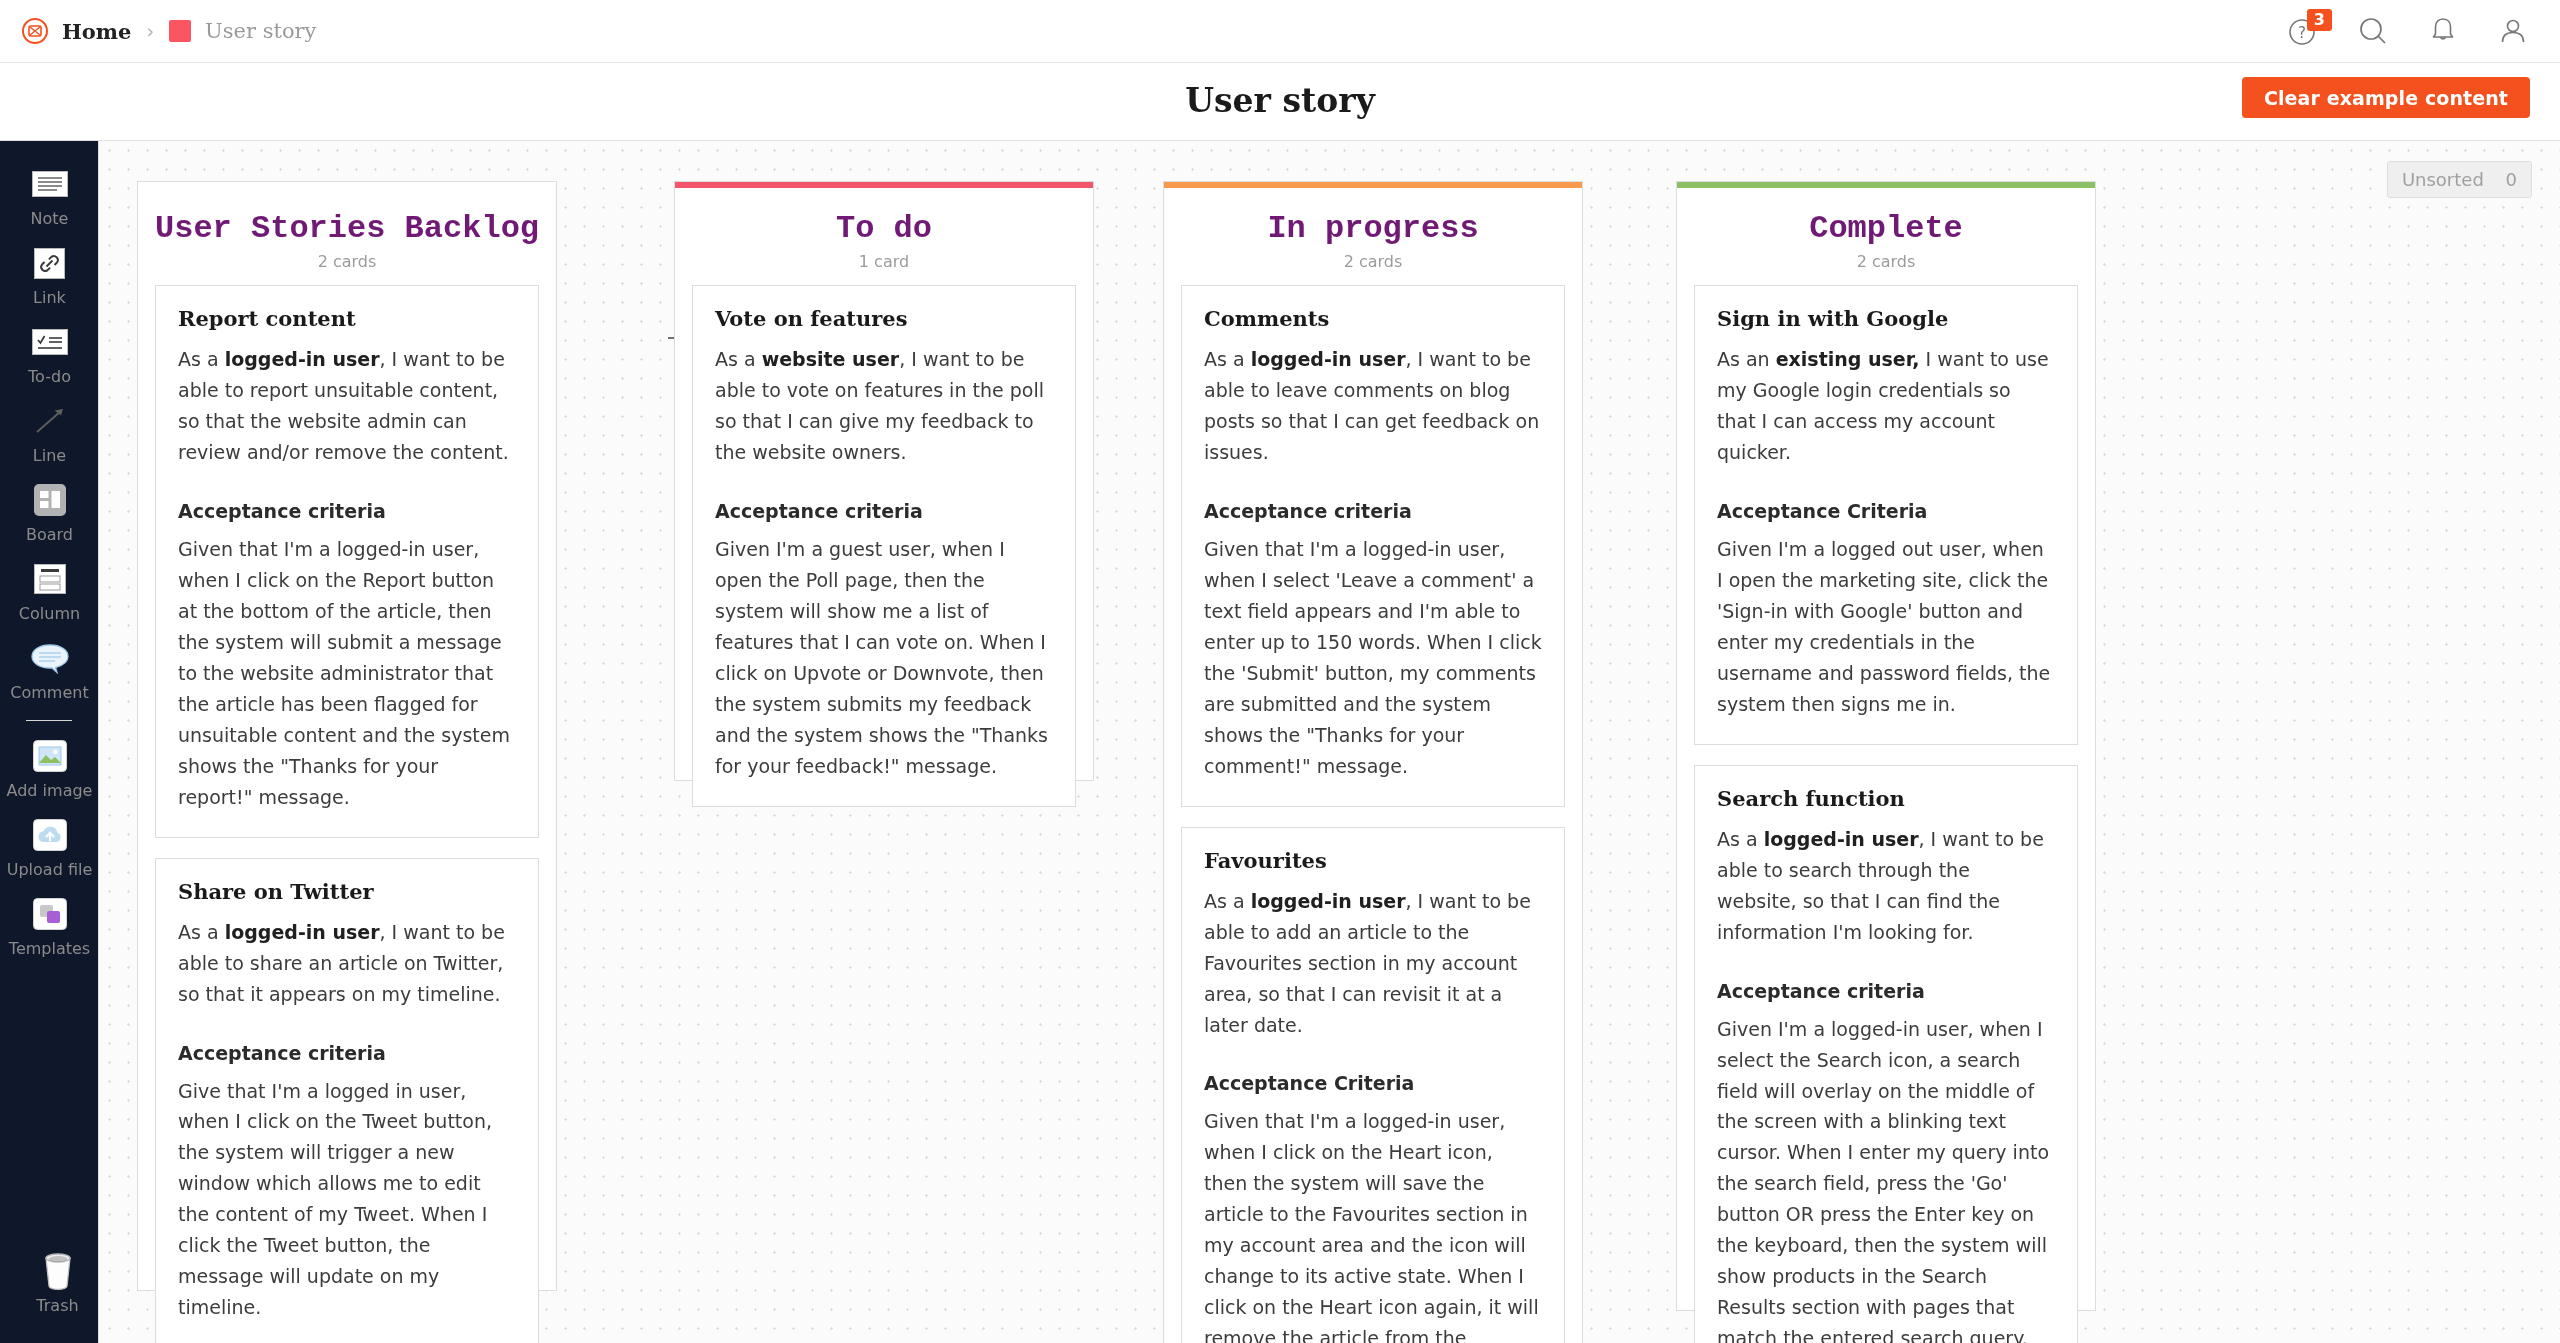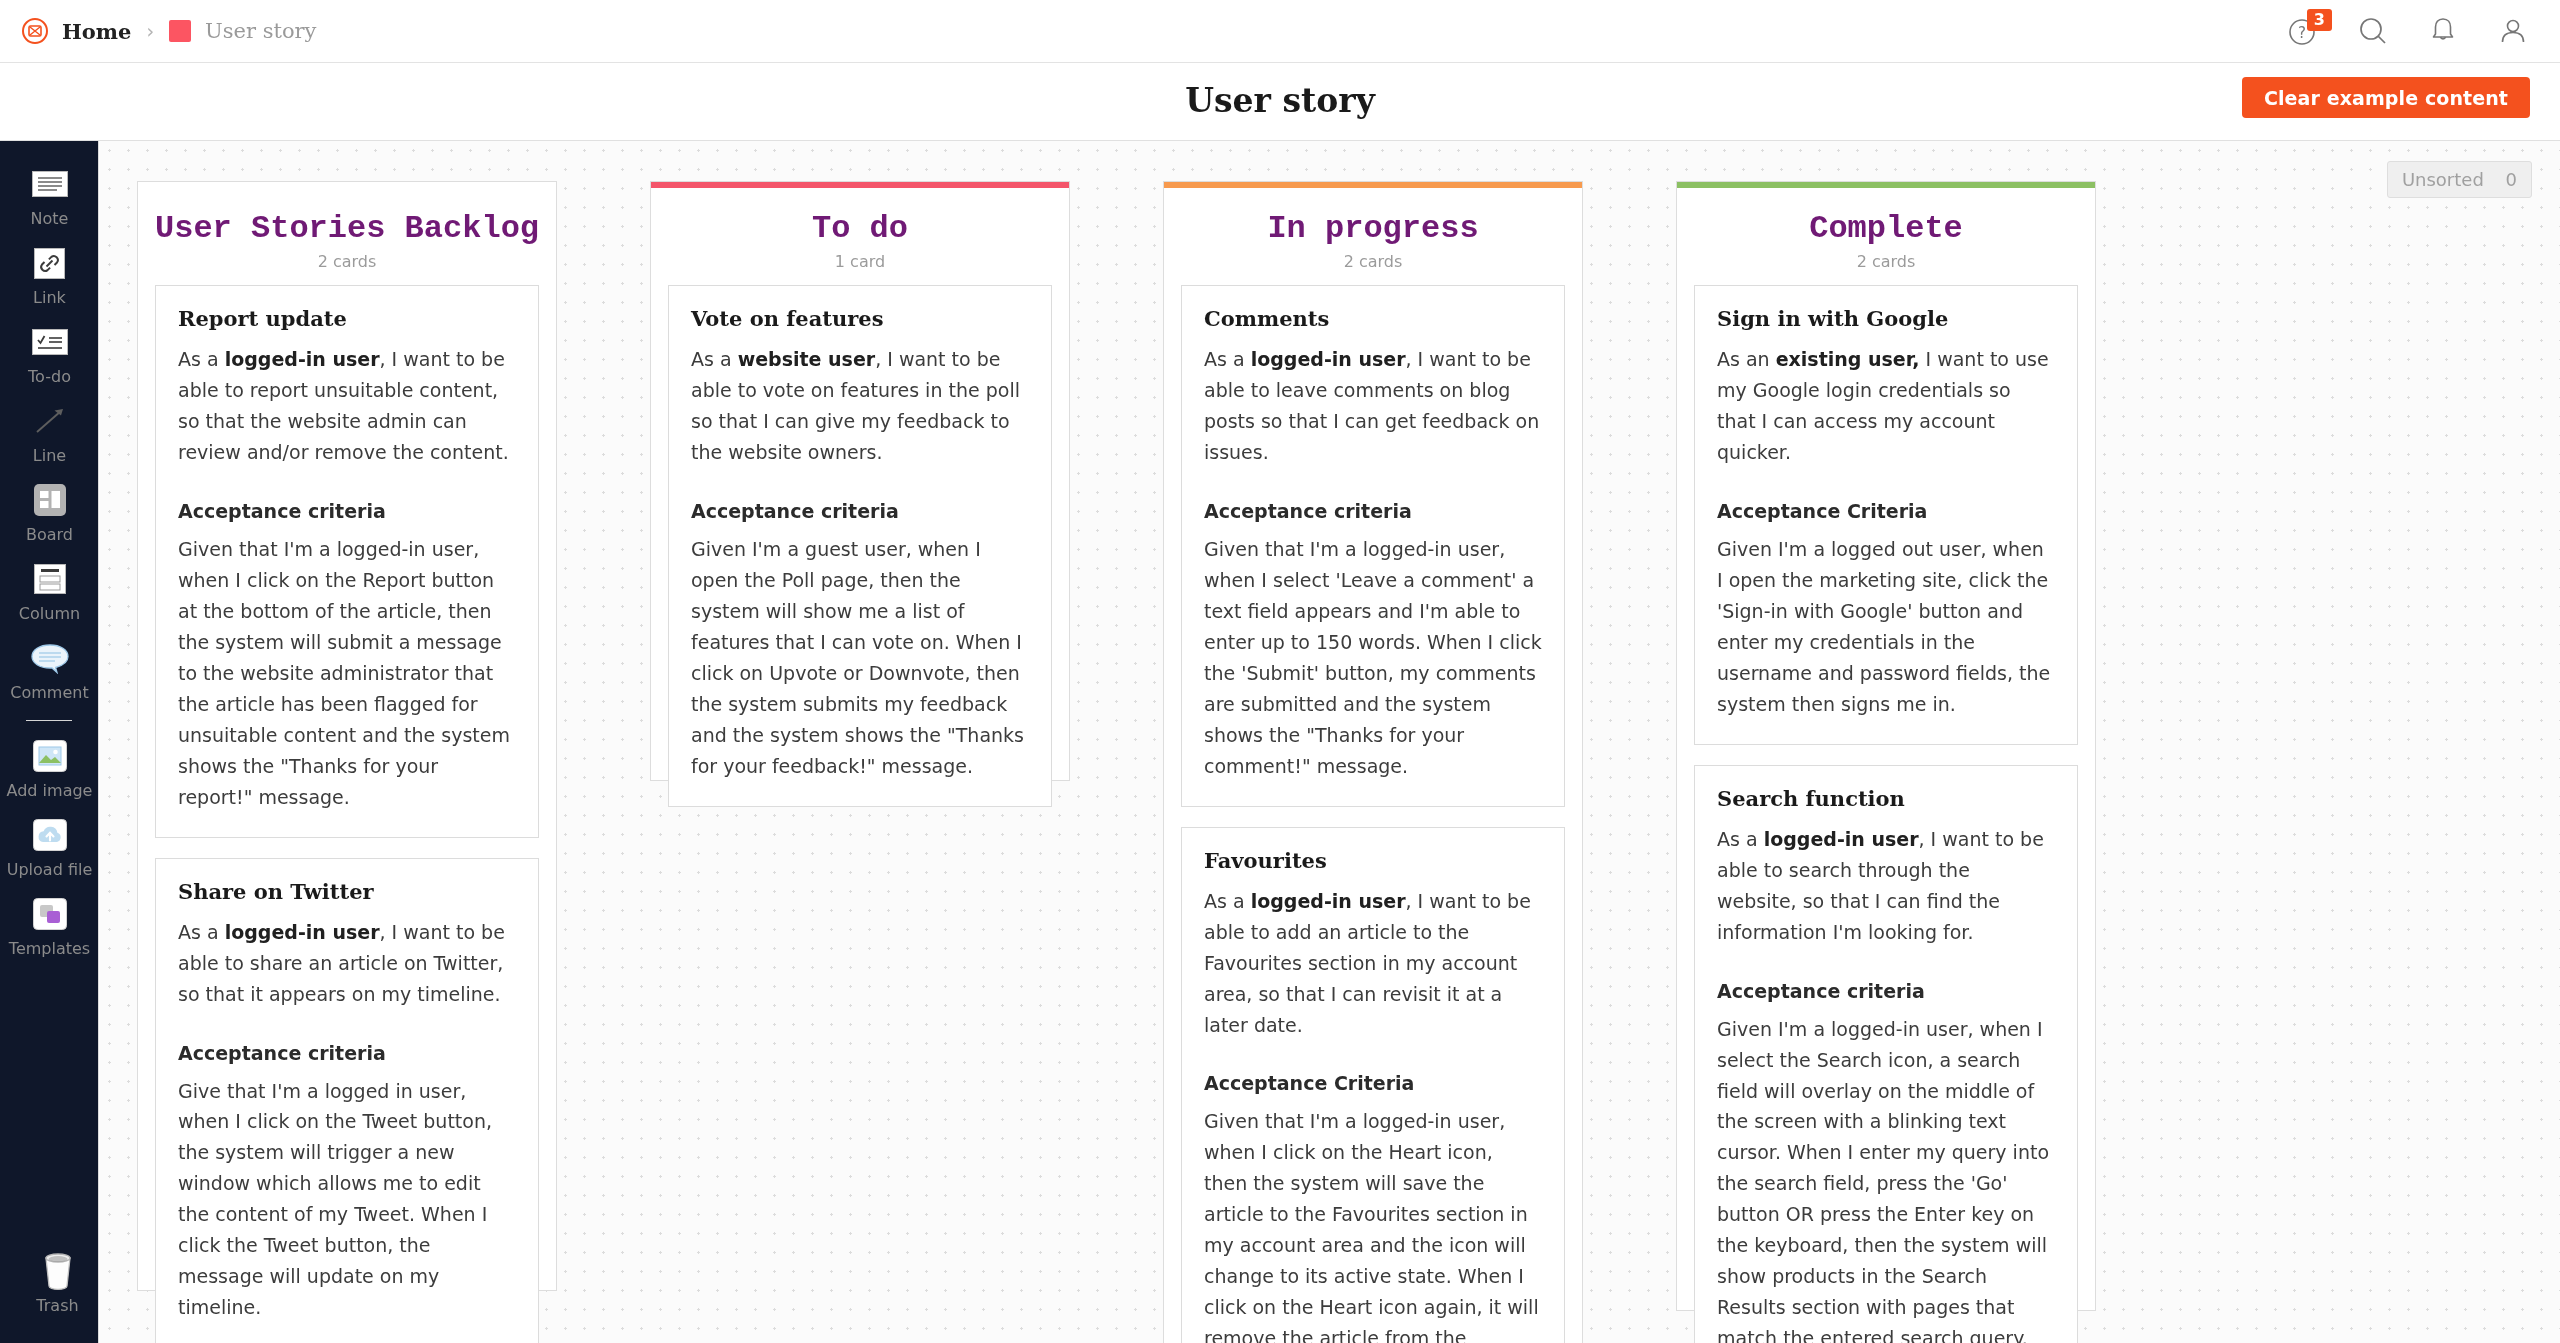--- a/index.html
+++ b/index.html
@@ -338,35 +338,35 @@
   <div class="arrow" style="left:1594px; top:196px; width:46px;"></div>
 
   <div class="column" style="left:37px; height:1110px;">
     <div class="col-accent" style="background:transparent;"></div>
     <div class="col-head">
       <div class="col-title">User Stories Backlog</div>
       <div class="col-count">2 cards</div>
     </div>
     <div class="col-body">
       <div class="card">
-        <div class="card-title">Report update</div>
+        <div class="card-title">Report content</div>
         <div class="card-p"><span>As a </span><b>logged-in user</b><span>, I want to be able to report unsuitable content, so that the website admin can review and/or remove the content.</span></div>
         <div class="card-sub">Acceptance criteria</div>
         <div class="card-p">Given that I'm a logged-in user, when I click on the Report button at the bottom of the article, then the system will submit a message to the website administrator that the article has been flagged for unsuitable content and the  system shows the "Thanks for your report!" message.</div>
       </div>
       <div class="card">
         <div class="card-title">Share on Twitter</div>
         <div class="card-p"><span>As a </span><b>logged-in user</b><span>, I want to be able to share an article on Twitter, so that it appears on my timeline.</span></div>
         <div class="card-sub">Acceptance criteria</div>
         <div class="card-p">Give that I'm a logged in user, when I click on the Tweet button, the system will trigger a new window which allows me to edit the content of my Tweet. When I click the Tweet button, the message will update on my timeline.</div>
       </div>
     </div>
   </div>
 
-  <div class="column" style="left:550px; height:600px;">
+  <div class="column" style="left:574px; height:600px;">
     <div class="col-accent" style="background:#f4556a;"></div>
     <div class="col-head">
       <div class="col-title">To do</div>
       <div class="col-count">1 card</div>
     </div>
     <div class="col-body">
       <div class="card">
         <div class="card-title">Vote on features</div>
         <div class="card-p"><span>As a </span><b>website user</b><span>, I want to be able to vote on features in the poll so that I can give my feedback to the website owners.</span></div>
         <div class="card-sub">Acceptance criteria</div>

